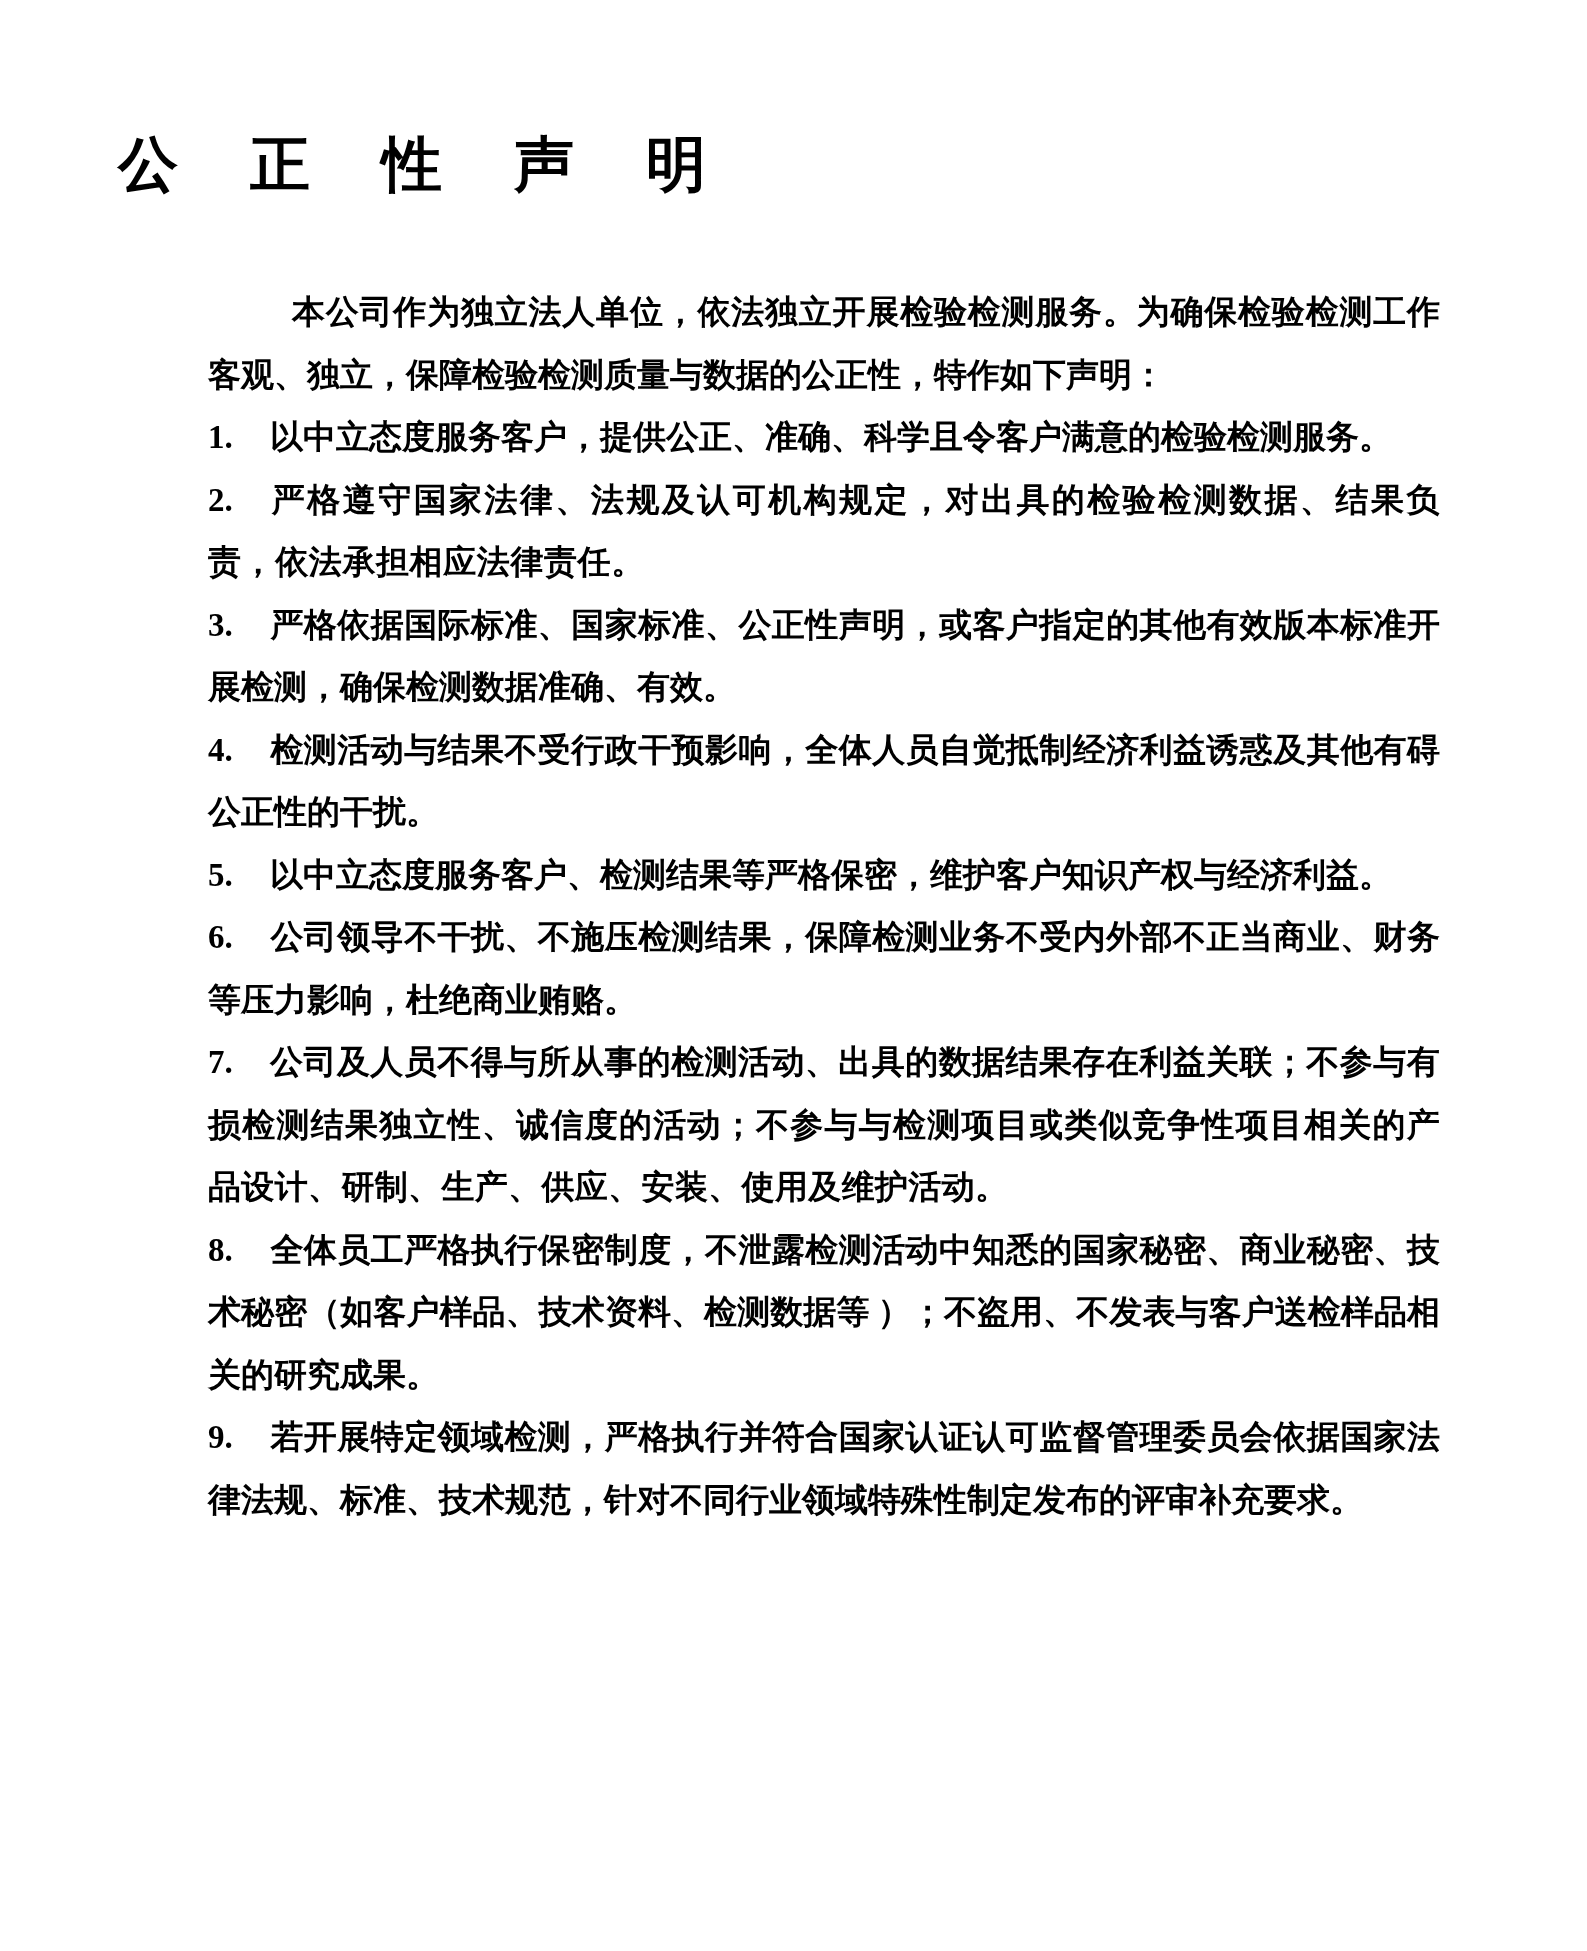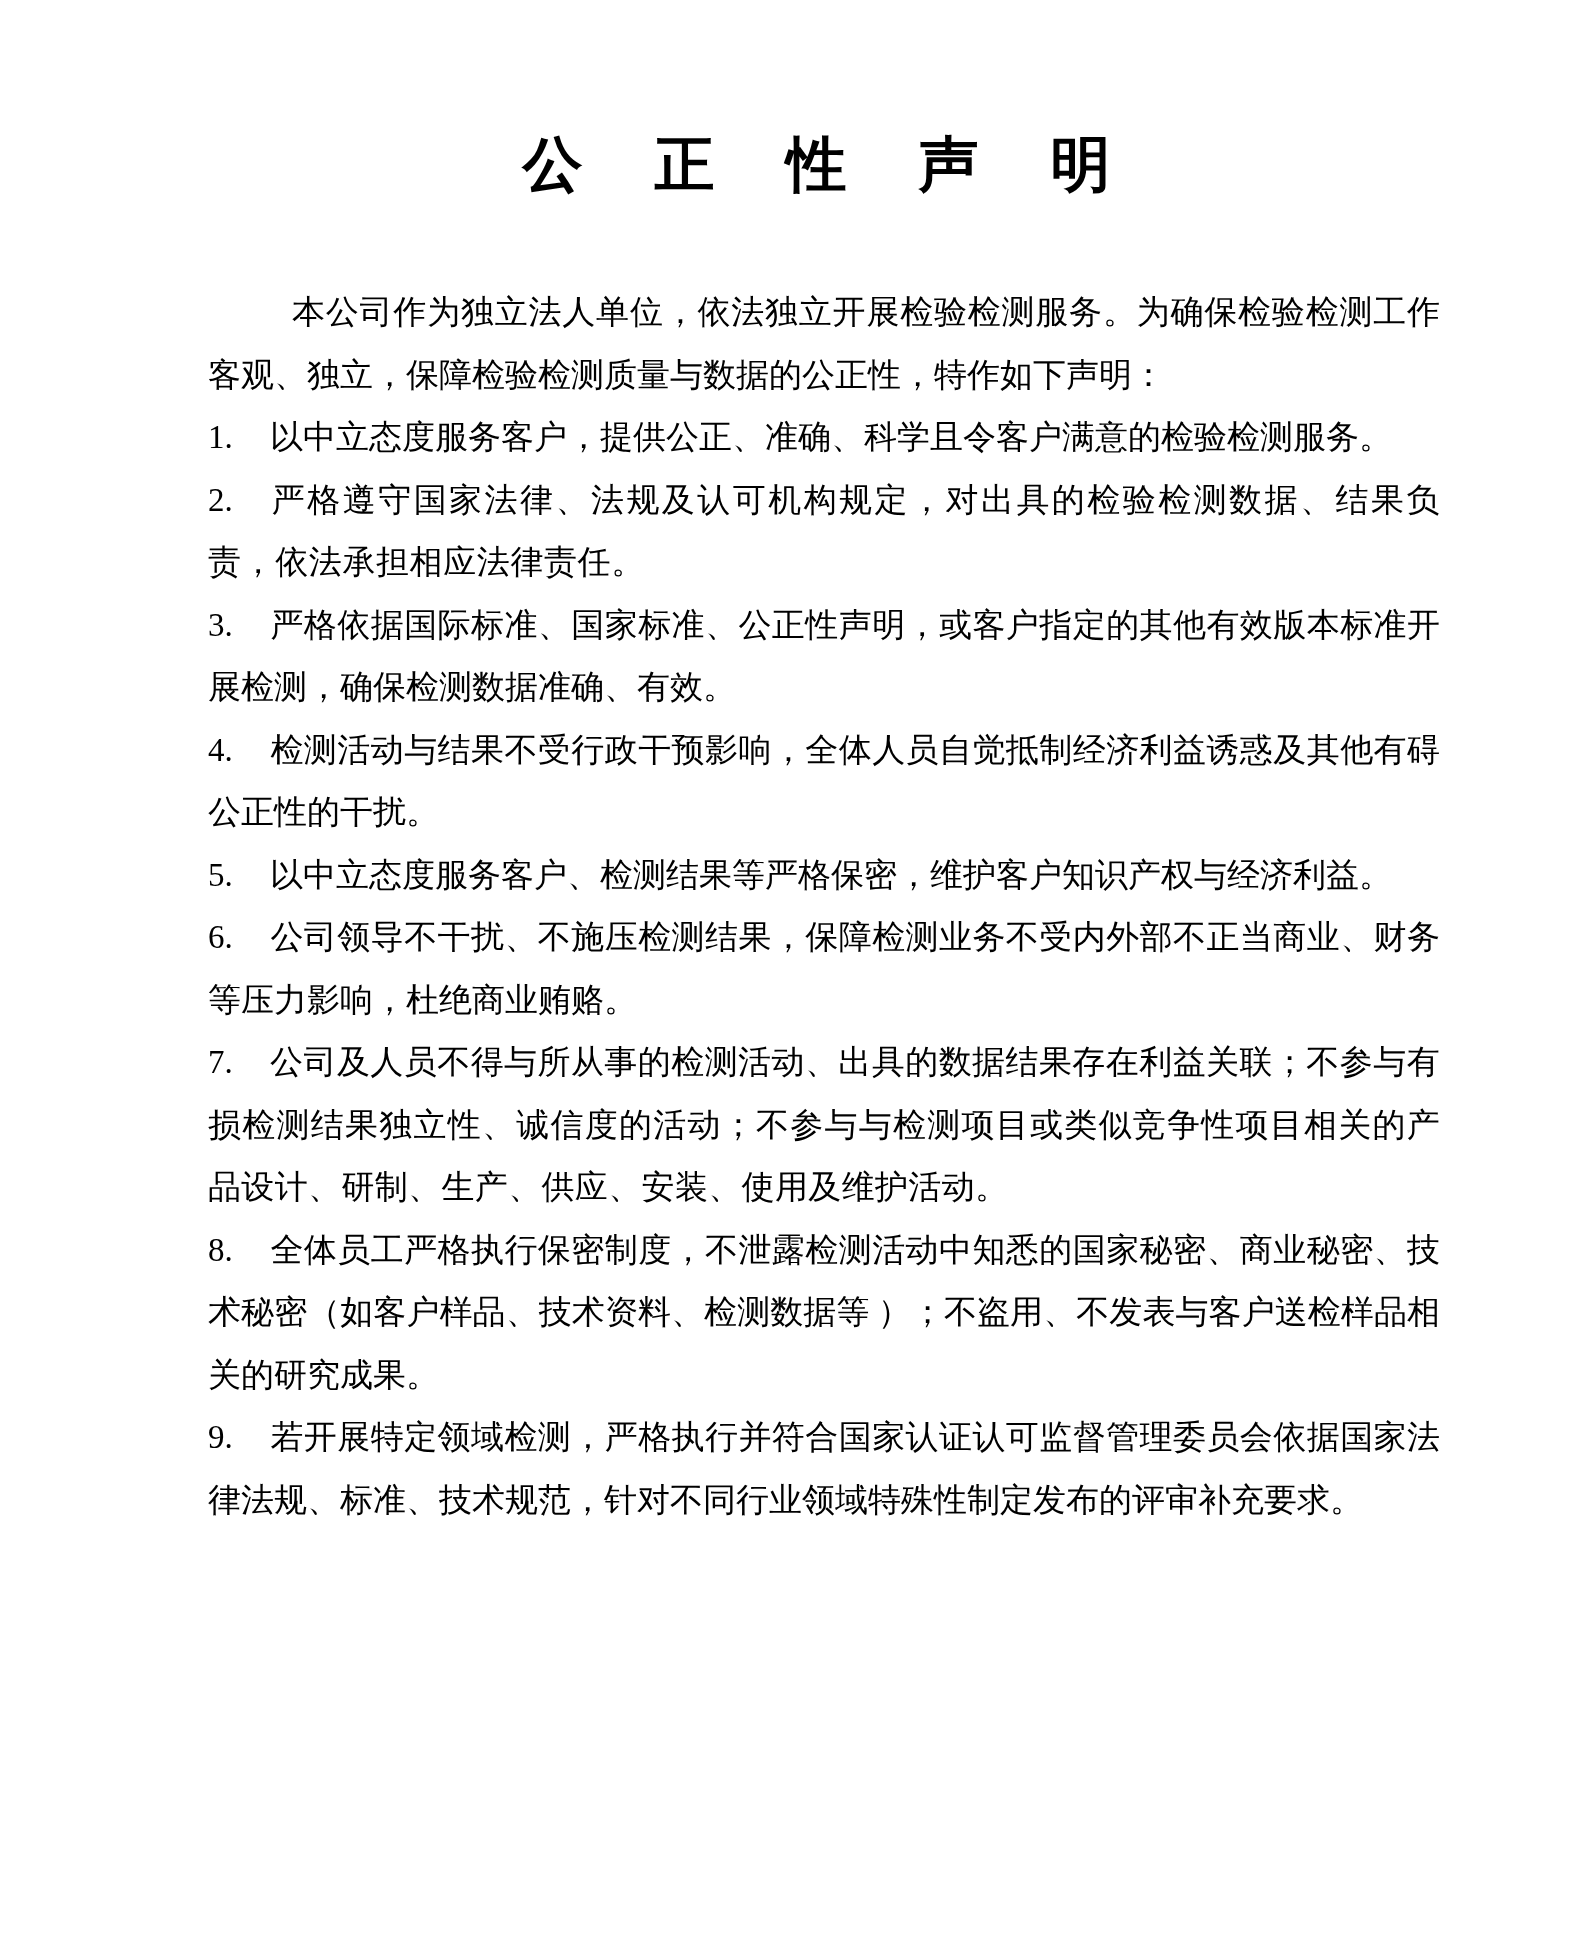--- a/index.html
+++ b/index.html
@@ -14,34 +14,35 @@
     color: #000000;
     font-family: "Liberation Serif", "DejaVu Serif", serif;
     font-size: 33px;
     padding-top: 130px;
     overflow: hidden;
   }
 
   .title {
     margin: 0;
     padding-left: 118px;
-    text-align: center;
+    text-align: left;
     font-family: "Liberation Sans", "DejaVu Sans", sans-serif;
     font-weight: 700;
     font-size: 60px;
     line-height: 70px;
     letter-spacing: 72px;
     white-space: nowrap;
   }
 
   .content {
     margin-left: 208px;
     width: 1232px;
     padding-top: 81px;
     line-height: 62.5px;
+    font-weight: bold;
   }
 
   .content p { margin: 0; }
 
   .intro {
     text-indent: 84px;
     text-align: justify;
   }
 
   .item {

